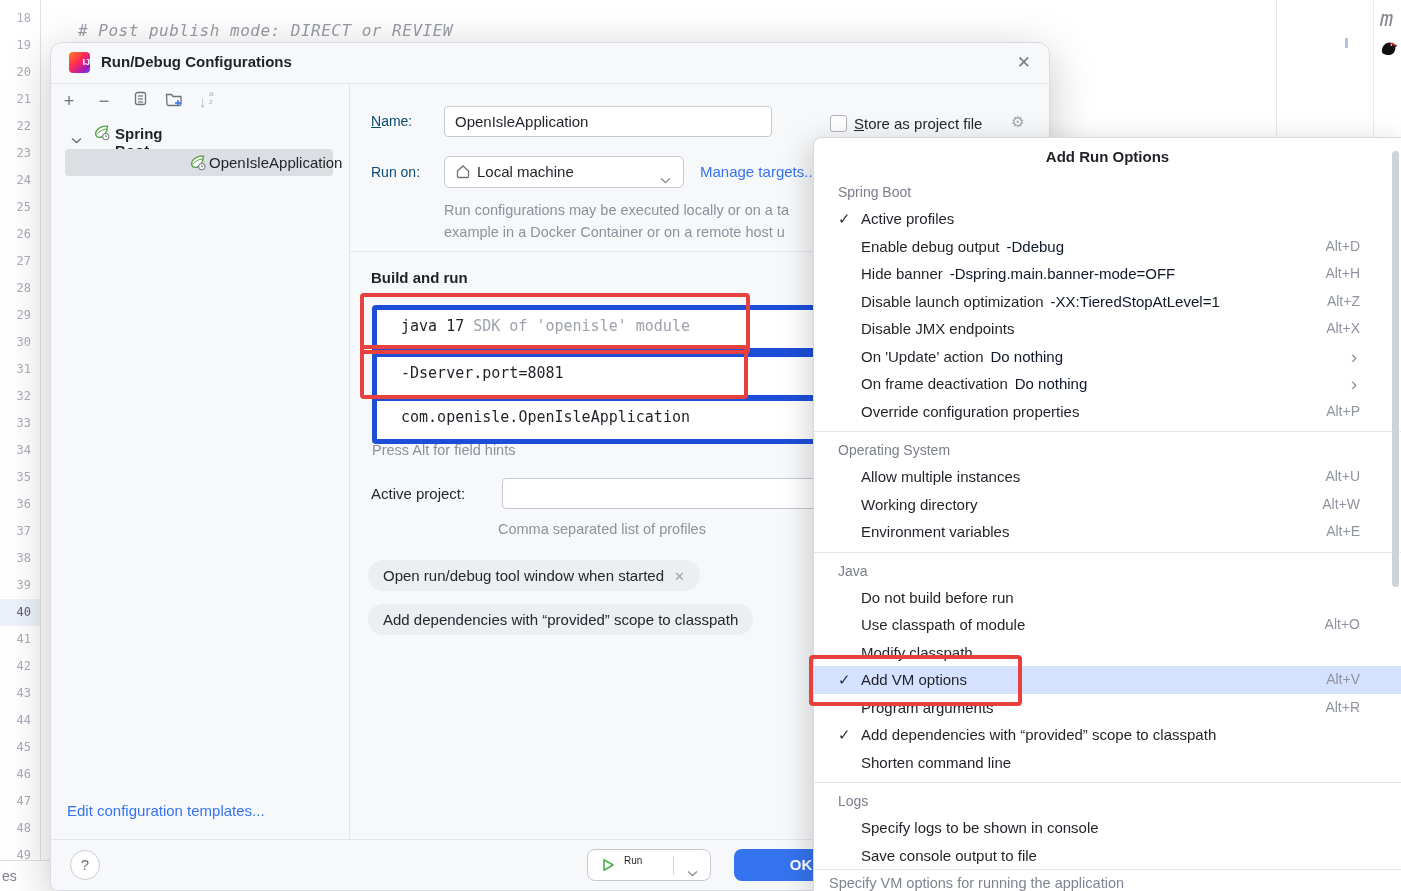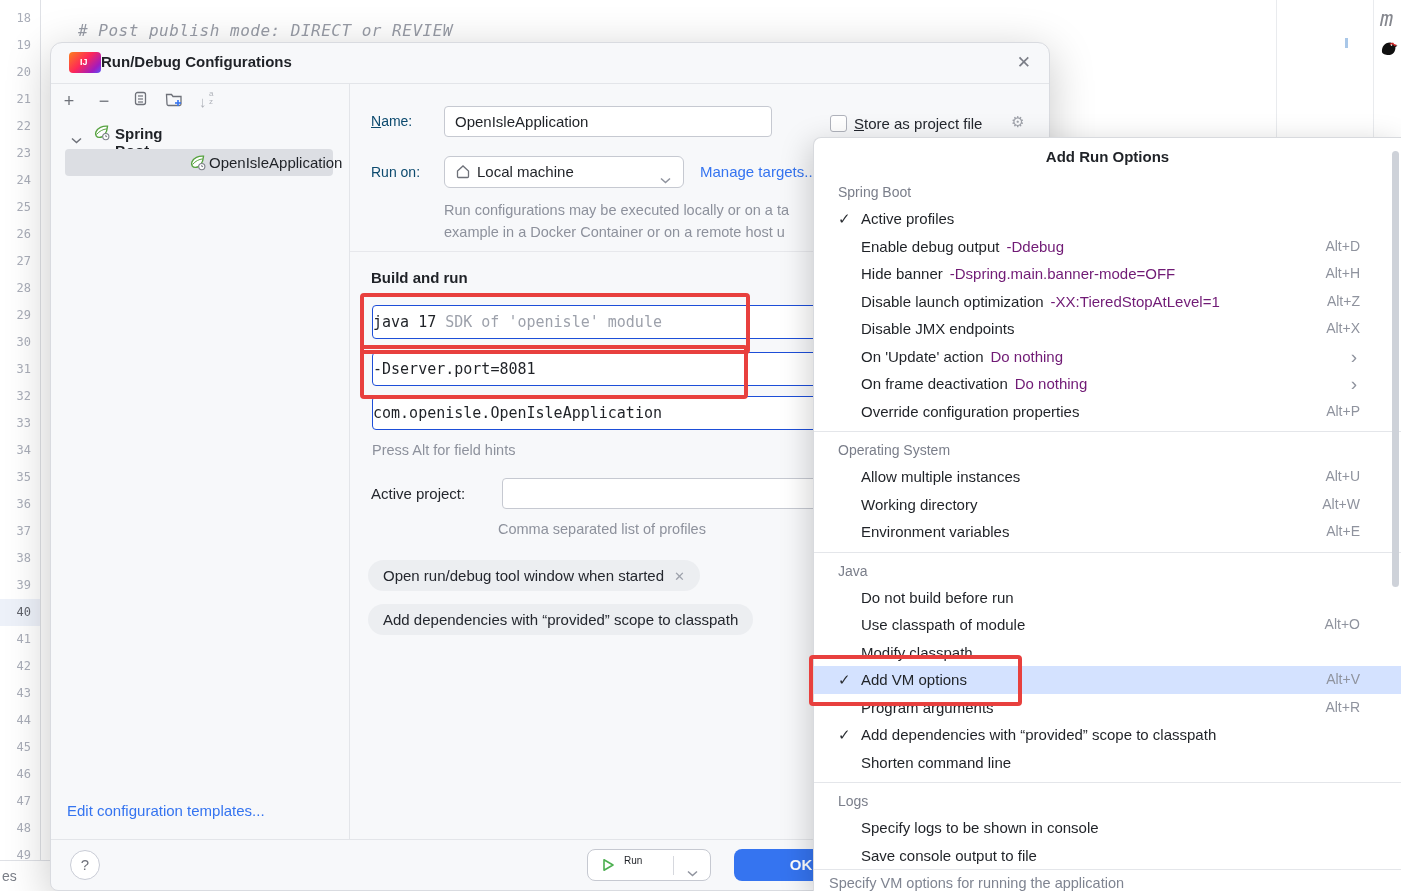--- a/index.html
+++ b/index.html
@@ -24,21 +24,21 @@
   #stripe-mark{position:absolute;left:1345px;top:38px;width:3px;height:10px;background:#a9c7e8;}
   #bird-icon{position:absolute;left:1378px;top:38px;}
 
   
   #dialog{position:absolute;left:50px;top:42px;width:1000px;height:849px;background:#f7f8fa;
       border:1px solid #d9dbe0;border-radius:12px 12px 8px 8px;box-shadow:0 10px 45px rgba(0,0,0,.22);
       box-sizing:border-box;z-index:10;}
   .titlebar{position:absolute;left:0;top:0;right:0;height:40px;border-bottom:1px solid #e3e5e9;}
   .app-icon{position:absolute;left:18px;top:9px;width:21px;height:21px;border-radius:4px;
       background:linear-gradient(135deg,#fc801d 0%,#fe2857 45%,#a11bbf 80%,#5a54f9 100%);
-      color:#fff;font-size:9px;font-weight:bold;line-height:21px;text-align:left;padding-left:11px;}
+      color:#fff;font-size:9px;font-weight:bold;line-height:21px;text-align:right;}
   .dlg-title{position:absolute;left:50px;top:10px;font-size:15px;font-weight:600;color:#1f2227;}
   .dlg-close{position:absolute;right:18px;top:9px;font-size:17px;color:#7b7e87;cursor:default;}
 
   
   .lp-toolbar{position:absolute;left:8px;top:46px;display:flex;gap:15px;align-items:center;height:24px;color:#6e7179;}
   .tb-ico{width:20px;text-align:center;font-size:18px;line-height:20px;}
   .sort-ico{position:relative;font-size:15px;color:#b0b3ba;width:20px;}
   .sort-ico .az{position:absolute;left:10px;top:-3px;font-size:8px;line-height:8px;color:#b0b3ba;}
   .tree-root{position:absolute;left:0;top:78px;height:27px;}
   .tree-chevron{position:absolute;left:20px;top:9px;}
@@ -62,23 +62,23 @@
   .gear{position:absolute;left:960px;top:70px;font-size:15px;color:#a0a3ab;}
   .runon-select{position:absolute;left:393px;top:113px;width:240px;height:32px;background:#fff;
        border:1px solid #c6c9d1;border-radius:6px;box-sizing:border-box;}
   .runon-home{position:absolute;left:10px;top:7px;}
   .runon-text{position:absolute;left:32px;top:6px;font-size:15px;color:#1f2227;}
   .runon-chev{position:absolute;right:12px;top:13px;}
   .manage-link{position:absolute;left:649px;top:120px;font-size:15px;color:#3574f0;white-space:nowrap;}
   .desc{position:absolute;left:393px;font-size:14.5px;color:#8d919c;white-space:nowrap;}
   .h-div{position:absolute;left:299px;top:208px;width:700px;height:1px;background:#e7e8ec;}
   .build-title{position:absolute;left:320px;top:226px;font-size:15px;font-weight:700;color:#1f2227;}
-  .mono-field{position:absolute;left:321px;width:452px;height:34px;background:#fff;border:1px solid #1d4ed8;
+  .mono-field{position:absolute;left:321px;width:452px;height:48px;background:#fff;border:5px solid #1d4ed8;
        border-radius:4px;box-sizing:border-box;font-family:"DejaVu Sans Mono",monospace;font-size:15px;
-       line-height:32px;padding:0 0;white-space:nowrap;overflow:hidden;color:#1f2227;}
+       line-height:32px;padding:0 24px;white-space:nowrap;overflow:hidden;color:#1f2227;}
   .mono-hint{color:#9da1ab;margin-left:9px;}
   .field-hint{position:absolute;left:321px;top:399px;font-size:14.5px;color:#8d919c;}
   .ap-label{position:absolute;left:320px;top:442px;font-size:15px;color:#24272e;}
   .ap-inp{left:451px;top:435px;width:330px;height:31px;}
   .ap-hint{position:absolute;left:447px;top:478px;font-size:14.5px;color:#8d919c;}
   .tag{position:absolute;left:317px;height:31px;background:#eceef1;border-radius:16px;
        font-size:15px;color:#24272e;line-height:31px;padding:0 15px;white-space:nowrap;}
   .tag .tag-x{color:#9da1ab;margin-left:10px;font-size:13px;}
 
   
@@ -99,21 +99,21 @@
       border:1px solid #d8dade;border-right:none;border-bottom:none;border-radius:8px 0 0 0;
       box-shadow:-4px 6px 30px rgba(0,0,0,.18);box-sizing:border-box;z-index:20;}
   .popup-title{position:absolute;left:0;right:0;top:10px;text-align:center;font-size:15px;
       font-weight:700;color:#1f2227;}
   #popup-menu{position:absolute;left:0;right:0;top:41px;}
   .menu-section-title{height:26px;line-height:26px;padding-left:24px;color:#7a7e8a;font-size:14px;}
   .menu-row{position:relative;height:27.5px;line-height:27.5px;padding-left:47px;font-size:15px;
       color:#1f2227;white-space:nowrap;}
   .menu-row.selected{background:#d4e2ff;}
   .mi-check{position:absolute;left:24px;color:#2b2e33;}
-  .mi-hint{color:#701a75;margin-left:7px;}
+  .mi-hint{color:#0f172a;margin-left:7px;}
   .mi-shortcut{position:absolute;right:41px;color:#8f939e;font-size:14px;}
   .mi-arrow{position:absolute;right:44px;color:#8f939e;font-size:19px;}
   .menu-divider{border-top:1px solid #e4e6ea;margin:6px 0 5px;}
   .popup-status-sep{position:absolute;left:0;right:0;top:731px;height:1px;background:#e4e6ea;}
   .popup-status{position:absolute;left:15px;top:737px;font-size:14.5px;color:#7f8491;white-space:nowrap;}
   .popup-scrollbar{position:absolute;right:2px;top:13px;width:7px;height:436px;background:#ced2d9;border-radius:4px;}
 
   
   .red-box{position:absolute;border:4px solid #e8403e;border-radius:4px;z-index:30;}
   #red1{left:360px;top:293px;width:382px;height:53px;}

